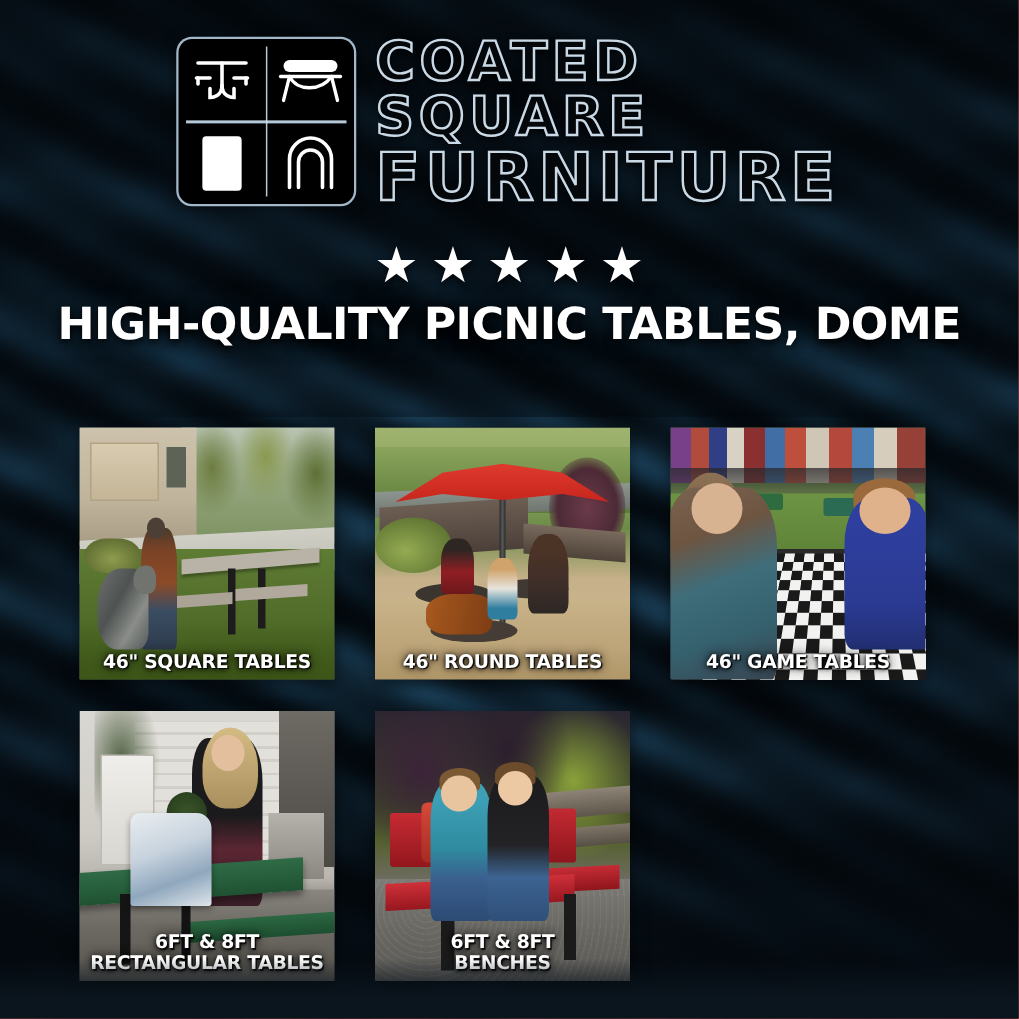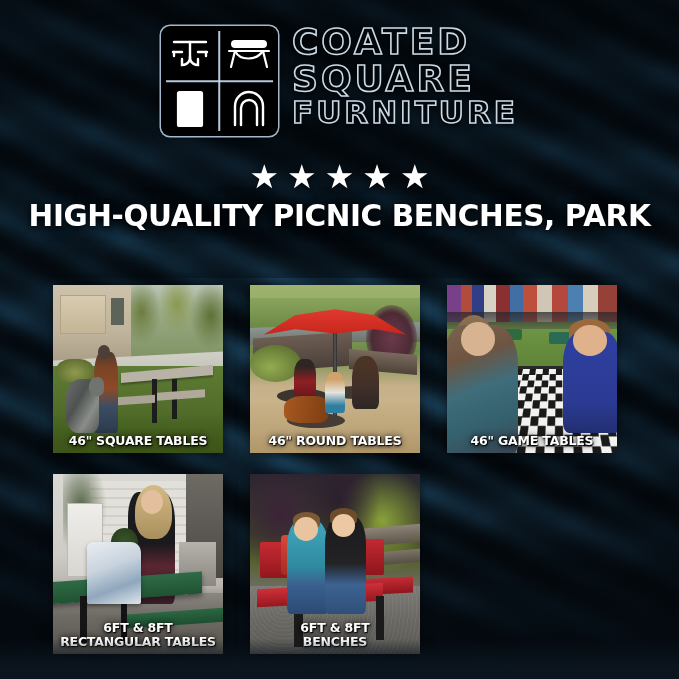--- a/index.html
+++ b/index.html
@@ -97,21 +97,21 @@
     color:#05080b;
     line-height:1.02;
     -webkit-text-stroke:1.6px #c9d9e6;
     text-shadow:
       0 0 1px rgba(255,255,255,0.55),
       0 2px 5px rgba(0,0,0,0.9);
     white-space:nowrap;
   }
   .lw1{font-size:36px;}
   .lw2{font-size:36px;}
-  .lw3{font-size:31px;}
+  .lw3{font-size:44px;}
 
   
   .stars{
     position:absolute;left:0;right:0;top:160px;
     display:flex;justify-content:center;gap:8px;
   }
   .star{color:#ffffff;font-size:33px;line-height:33px;
         text-shadow:0 2px 4px rgba(0,0,0,0.75);}
 
   
@@ -380,21 +380,21 @@
 
     <div class="stars">
       <span class="star">★</span>
       <span class="star">★</span>
       <span class="star">★</span>
       <span class="star">★</span>
       <span class="star">★</span>
     </div>
 
     <div class="headline">
-      <span class="hl-line">HIGH-QUALITY PICNIC BENCHES, PARK</span>
+      <span class="hl-line">HIGH-QUALITY PICNIC TABLES, DOME</span>
     </div>
 
     <div class="grid">
 
       <div class="tile">
         <div class="photo">
           <div class="p1-sky"></div>
             <div class="p1-trees"></div>
             <div class="p1-bldg"></div>
           <div class="p1-garage"></div>

